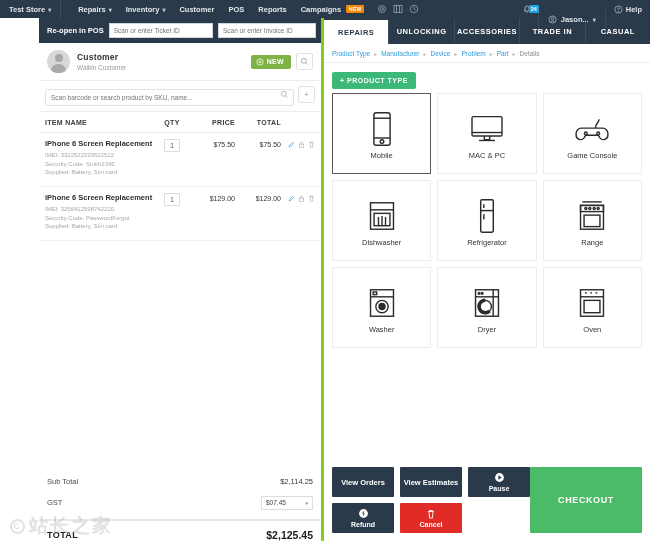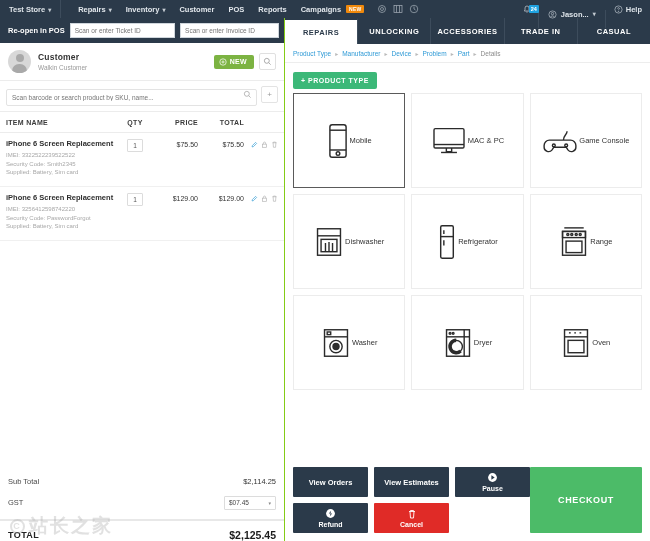--- a/index.html
+++ b/index.html
@@ -33,32 +33,32 @@
   }
   .nav-icons { display: flex; align-items: center; gap: 6px; margin-left: 6px; }
   .nav-ico { width: 10px; height: 10px; opacity: .8; display:block; }
   .nav-right { margin-left: auto; display: flex; align-items: center; height: 100%; }
   .bell-wrap { position: relative; padding: 0 6px; display:flex; align-items:center; }
   .bell-badge {
     position: absolute; top: 1px; left: 13px; background: #1fa2e0; color: #fff;
     font-size: 5.5px; padding: 0 2px; border-radius: 1px; line-height: 8px;
   }
   .user-box {
-    display: flex; gap: 4px; padding: 0 9px; height: 100%;
+    display: flex; align-items: center; gap: 4px; padding: 0 9px; height: 100%;
     border-left: 1px solid #3d4c5c; border-right: 1px solid #3d4c5c; margin-top: 20px;
   }
   .help-box { display: flex; align-items: center; gap: 3px; padding: 0 8px; }
 
   
   .body { display: flex; flex: 1; min-height: 0; background:#fff; }
 
   
   .left {
     width: 285px; flex: 0 0 285px; display: flex; flex-direction: column;
-    border-right: 1px solid #84cc16; background: #fff;
+    border-right: 3px solid #84cc16; background: #fff; margin-left: 39px;
   }
   .reopen-row {
     height: 25px; background: #2b3a4a; display: flex; align-items: center;
     padding: 0 5px; gap: 5px; flex: 0 0 25px;
   }
   .reopen-label { color: #fff; font-size: 7.5px; font-weight: bold; white-space: nowrap; padding-left:3px; }
   .reopen-row input {
     height: 15px; border: 1px solid #cfd6dc; background: #fff; font-size: 6.5px;
     padding: 0 4px; color: #444; font-family: "Liberation Sans", sans-serif; outline: none;
   }
@@ -186,22 +186,22 @@
     background: #3cb878; color: #fff; font-size: 7px; font-weight: bold;
     padding: 5px 8px; border-radius: 2px; display: inline-flex; align-items: center;
     gap: 4px; letter-spacing: .5px; border: none; cursor: pointer;
   }
 
   .grid {
     padding: 0 8px; display: grid; grid-template-columns: repeat(3, 1fr);
     gap: 6px; flex: 1; min-height: 0; align-content: start;
   }
   .card {
-    border: 1px solid #ececec; background: #fff; height: 95px;
-    display: flex; align-items: center; justify-content: center;
+    border: 1px solid #ececec; background: #fff; height: 81px;
+    display: flex; flex-direction: column; align-items: center; justify-content: center;
     cursor: pointer; gap: 1px;
   }
   .card.sel { border: 1px solid #5a5a5a; }
   .card.empty { border: none; background: transparent; cursor: default; }
   .card-ico { height: 42px; display: flex; align-items: center; justify-content: center; }
   .card-label { font-size: 7.5px; color: #333; }
 
   
   .actions { padding: 6px 8px 8px; display: flex; gap: 0; flex: 0 0 auto; }
   .act-left { flex: 1; display: grid; grid-template-columns: repeat(3, 1fr); grid-gap: 6px; gap: 6px; }

